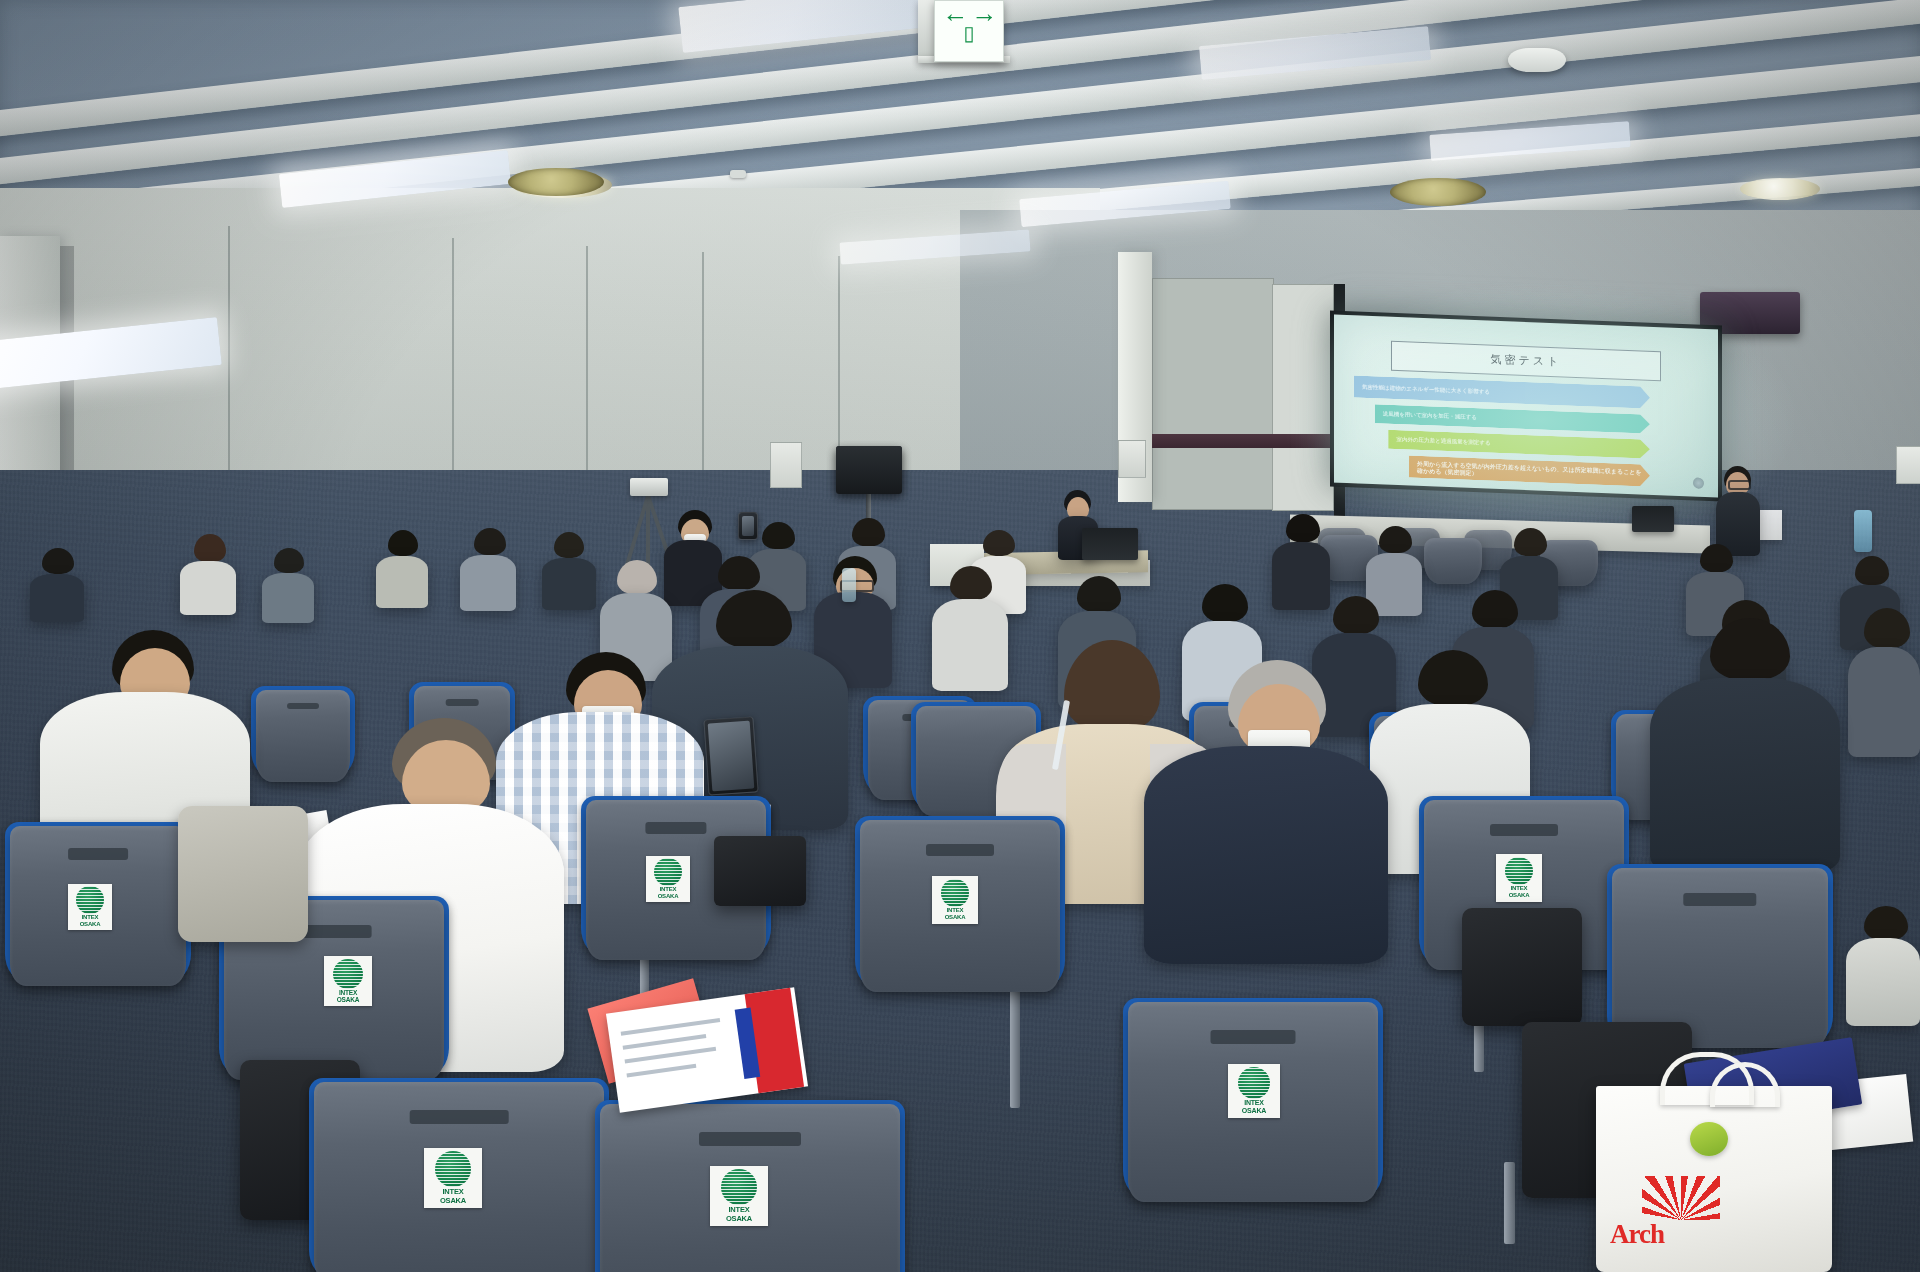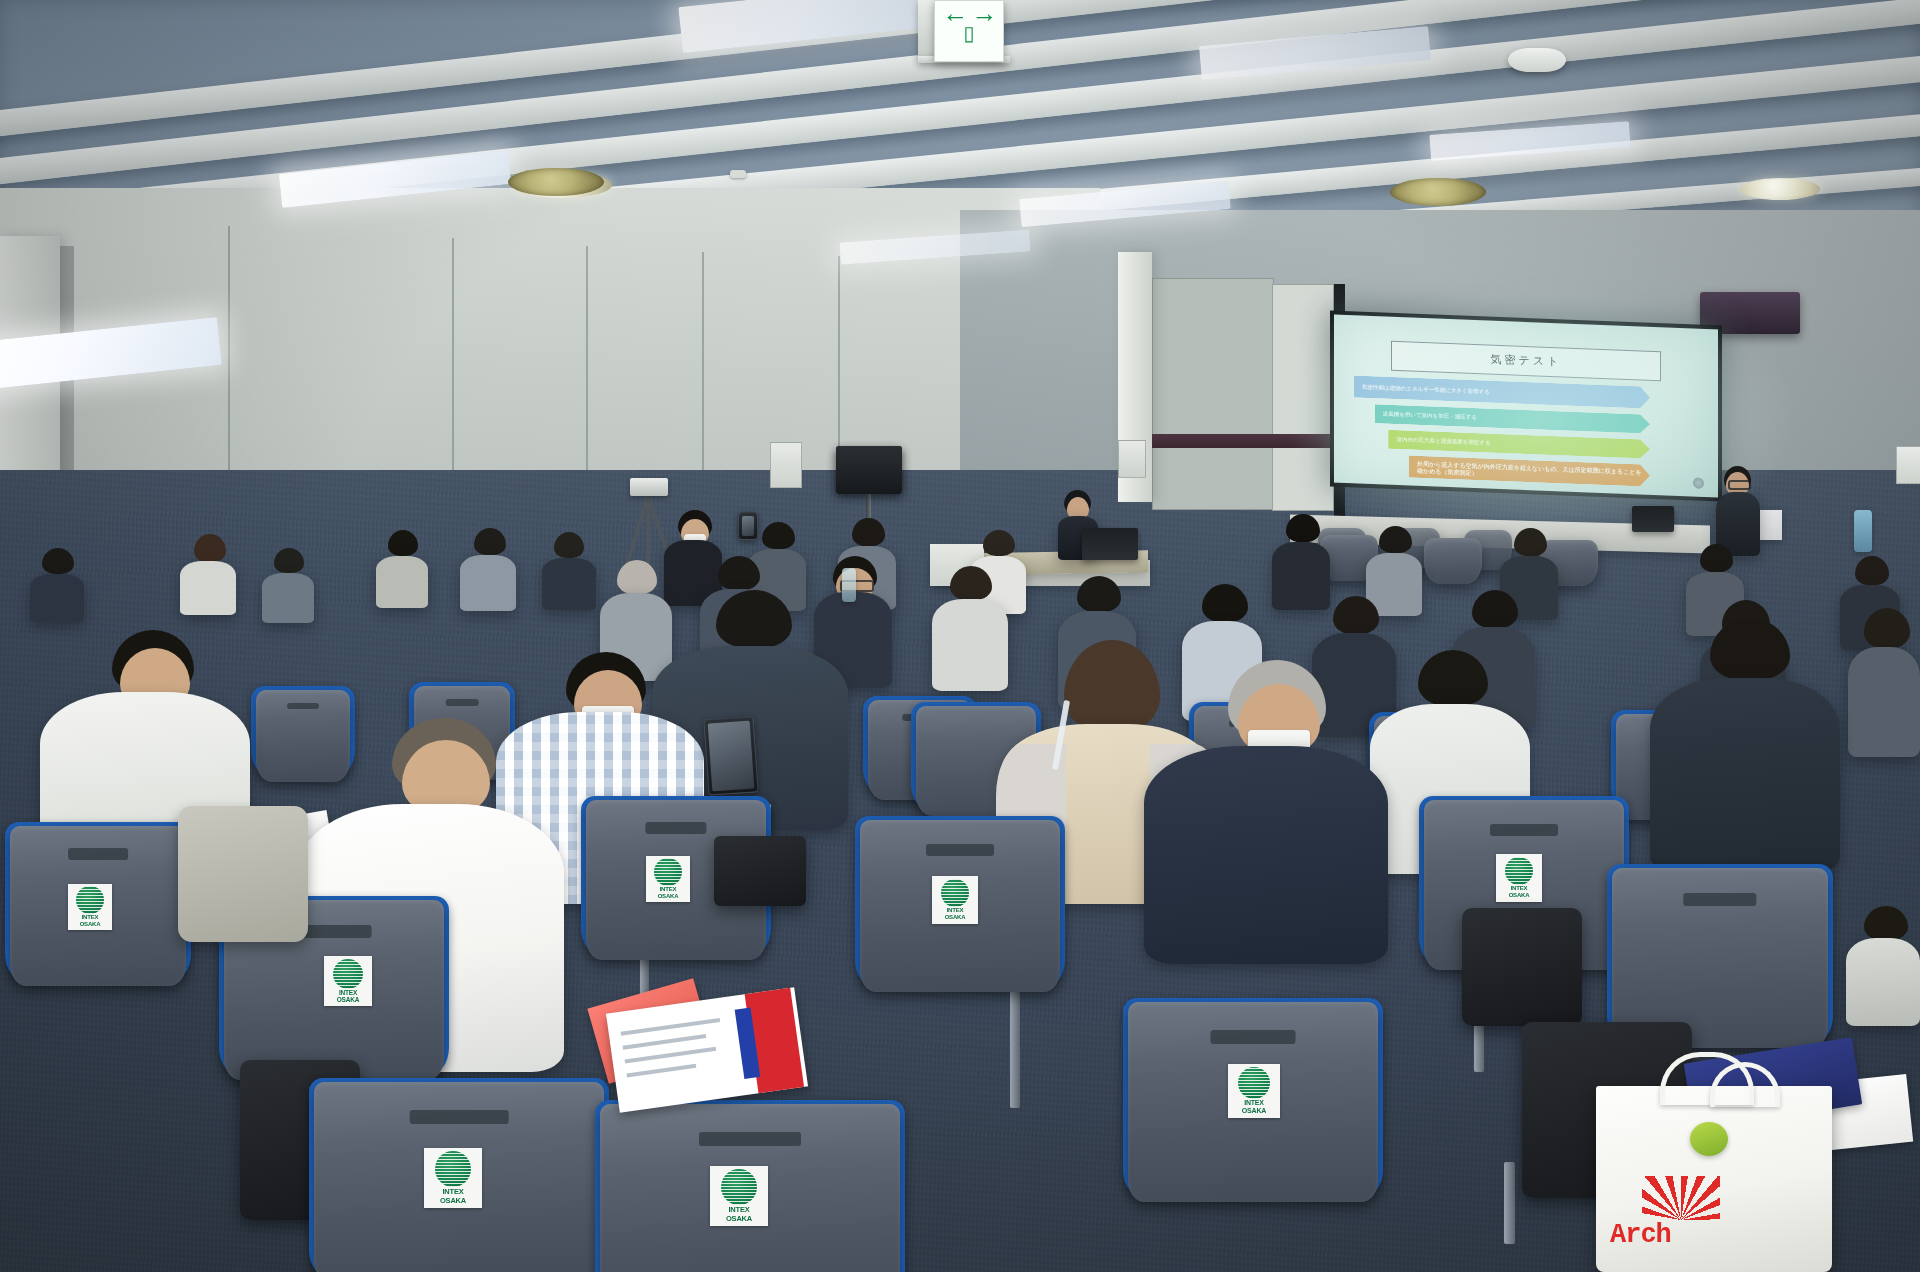--- a/index.html
+++ b/index.html
@@ -309,21 +309,21 @@
   .tote{
     position:absolute;
     background:linear-gradient(170deg,#fdfdfb 0%,#f2f2ee 55%,#dcdcd6 100%);
     border-radius:3px 3px 8px 8px;
     box-shadow:0 6px 16px rgba(0,0,0,.4);
     overflow:hidden;
   }
   .tote .brand{
     position:absolute;left:14px;bottom:22px;
     color:#e02a27;font-weight:bold;font-size:27px;
-    font-family:Liberation Mono, monospace;
+    font-family:Liberation Serif, serif;
     letter-spacing:-1px;
   }
   .tote .rays{
     position:absolute;left:46px;bottom:52px;width:78px;height:44px;
     background:
       repeating-conic-gradient(from 200deg at 50% 100%,#e02a27 0deg 9deg,transparent 9deg 20deg);
   }
   .tote-handle{
     position:absolute;border:5px solid #f4f4f0;border-bottom:none;
     border-radius:40px 40px 0 0;background:transparent;

